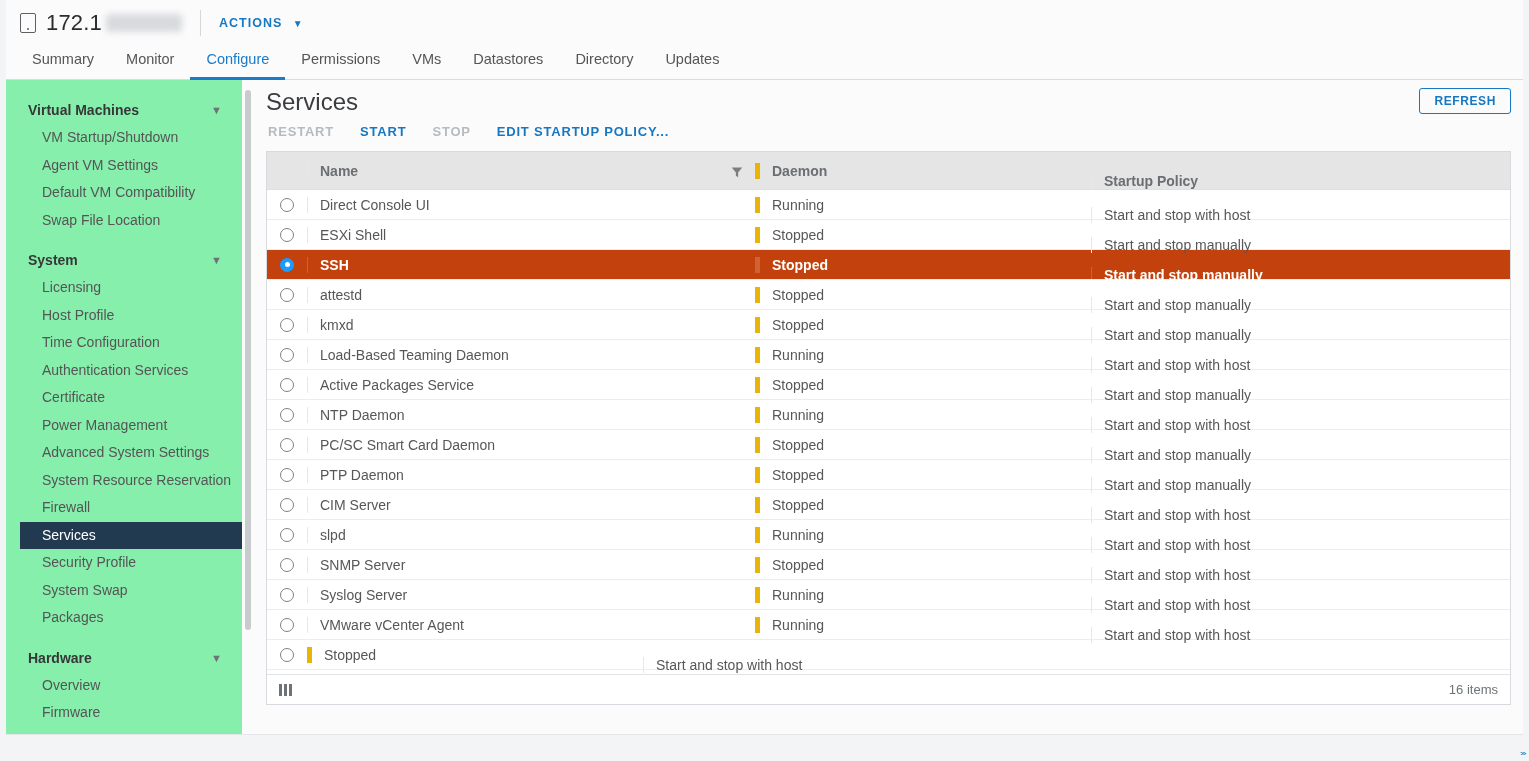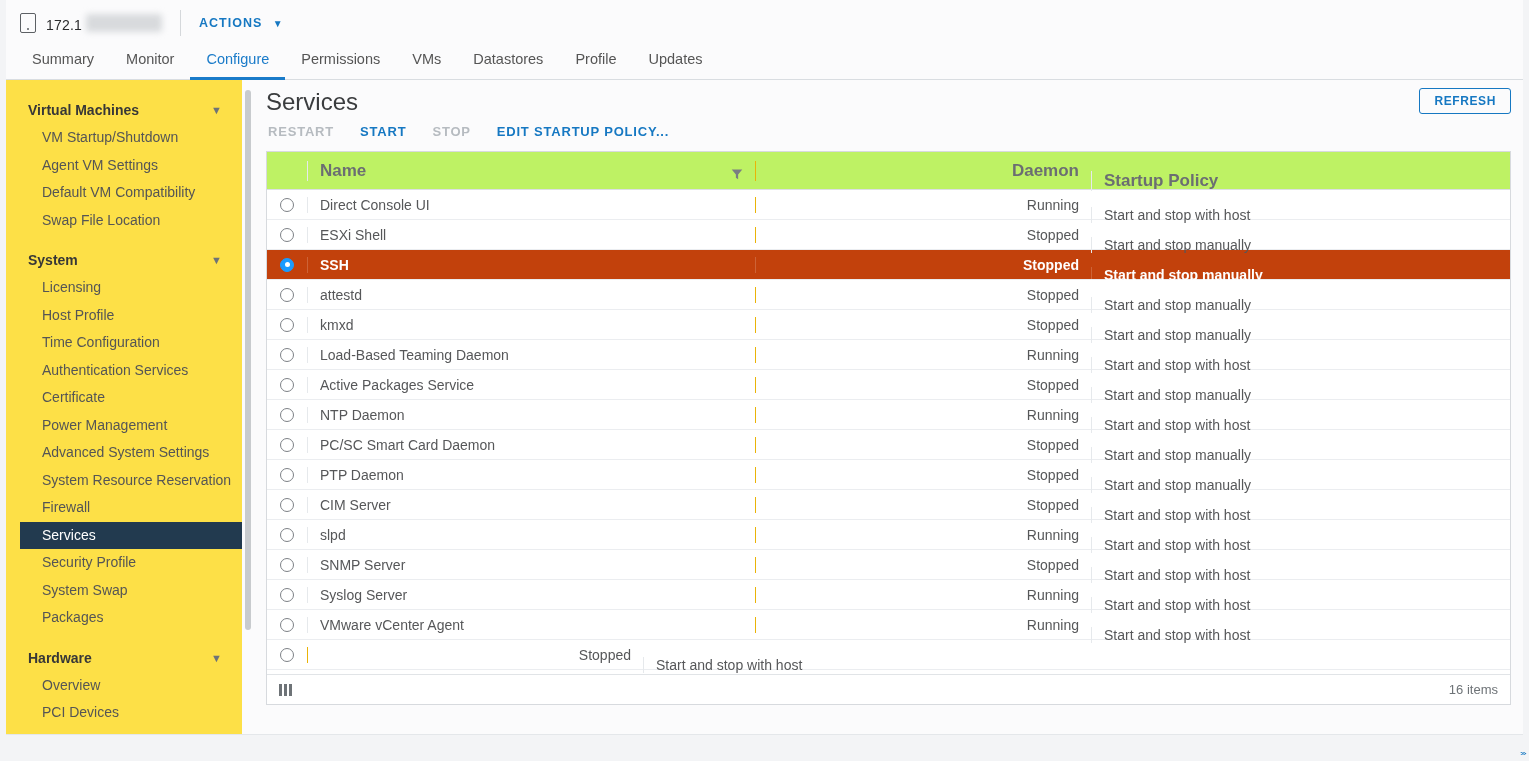--- a/index.html
+++ b/index.html
@@ -28,21 +28,21 @@
   .host-icon {
     width: 16px; height: 20px;
     border: 1.3px solid #5c6064;
     border-radius: 2px;
     position: relative; margin-right: 10px;
   }
   .host-icon::after {
     content:""; position:absolute; left:50%; bottom:2px; width:2px; height:2px;
     background:#5c6064; transform:translateX(-50%); border-radius:50%;
   }
-  .host-ip { font-size: 14px; color:#2b2c2d; font-weight:400; letter-spacing:.2px; }
+  .host-ip { font-size: 22px; color:#2b2c2d; font-weight:400; letter-spacing:.2px; }
   .blur { display:inline-block; width:76px; height:18px; background:#d8dadd; filter: blur(3px); border-radius:3px; vertical-align:-2px; margin-left:4px;}
   .vdiv { width:1px; height:26px; background:#d5d8db; margin:0 18px; }
   .actions-link { color:#1678c2; font-size:12.5px; font-weight:600; letter-spacing:1px; cursor:pointer; text-transform: uppercase;}
   .actions-link .chev { margin-left:6px; font-size:10px; }
 
   
   .tabstrip {
     display:flex; align-items:flex-end;
     border-bottom:1px solid #d9dde1;
     padding: 0 10px;
@@ -57,21 +57,21 @@
   }
   .tab.active { color:#1a7bc9; border-bottom-color:#1a7bc9; }
 
   
   .main { display:flex; height: calc(100% - 80px); }
 
   .sidebar {
     width: 236px; flex: 0 0 236px;
     padding: 10px 0 10px 0;
     overflow:auto;
-    background:#fde047;
+    background:#86efac;
   }
   .side-section { padding: 6px 0; }
   .side-head {
     display:flex; justify-content:space-between; align-items:center;
     padding: 6px 20px 6px 22px; font-weight:600; color:#373737; cursor:pointer;
   }
   .side-head .chev { color:#6e7377; font-size:11px; }
   .side-item {
     padding: 5px 10px 5px 36px; color:#555; cursor:pointer;
     line-height:1.25;
@@ -100,26 +100,26 @@
   }
 
   .cmdbar { display:flex; gap:26px; padding: 8px 2px 12px; }
   .cmd { font-size:13px; letter-spacing:.8px; font-weight:600; text-transform: uppercase;}
   .cmd.enabled { color:#1678c2; cursor:pointer; }
   .cmd.disabled { color:#b6bbc0; }
 
   
   .table-wrap { border:1px solid #d7dade; background:#fff; position:relative; height: calc(100% - 88px); display:flex; flex-direction:column;}
   .thead, .trow { display:flex; align-items:center; }
-  .thead { height:38px; border-bottom:1px solid #dcdfe3; background:#bef264; color:#6b6e72; font-weight:600; font-size:17px;}
+  .thead { height:38px; border-bottom:1px solid #dcdfe3; background:#e5e5e5; color:#6b6e72; font-weight:600; font-size:14px;}
   .th, .td { padding: 0 12px; }
   .col-radio { flex:0 0 40px; display:flex; justify-content:center; }
   .col-name  { flex: 0 0 448px; border-left:1px solid #e6e9ec; position:relative;}
   .thead .col-name { display:flex; align-items:center; justify-content:space-between; }
-  .col-daemon{ flex: 0 0 336px; border-left:1px solid #eab308;text-align:right;}
+  .col-daemon{ flex: 0 0 336px; border-left:5px solid #eab308;}
   .col-policy{ flex: 1; border-left:1px solid #e6e9ec;margin-top:20px;}
 
   .tbody { overflow:auto; flex:1;}
   .trow { height:30px; border-bottom:1px solid #ebedf0; font-size:14px; color:#565759; }
   .trow.selected { background:#c2410c; color:#fff; }
   .trow.selected .td { color:#fff; font-weight:600; }
   .trow.selected .col-name, .trow.selected .col-daemon, .trow.selected .col-policy { border-left-color: rgba(255,255,255,.18); }
 
   .radio {
     width:14px; height:14px; border:1.5px solid #7d8186; border-radius:50%;
@@ -164,21 +164,21 @@
       </span>
     </div>
 
     <div class="tabstrip" id="tabstrip">
         <div class="tab">Summary</div>
         <div class="tab">Monitor</div>
         <div class="tab active">Configure</div>
         <div class="tab">Permissions</div>
         <div class="tab">VMs</div>
         <div class="tab">Datastores</div>
-        <div class="tab">Profile</div>
+        <div class="tab">Directory</div>
         <div class="tab">Updates</div>
       </div>
 
     <div class="main">
       <div class="sidebar" id="sidebar">
           <div class="side-section">
             <div class="side-head">
               <span>Virtual Machines</span>
               <span class="chev">▼</span>
             </div>
@@ -205,21 +205,20 @@
             <div class="side-item">Security Profile</div>
             <div class="side-item">System Swap</div>
             <div class="side-item">Packages</div>
           </div>
           <div class="side-section">
             <div class="side-head">
               <span>Hardware</span>
               <span class="chev">▼</span>
             </div>
             <div class="side-item">Overview</div>
-            <div class="side-item">PCI Devices</div>
             <div class="side-item">Firmware</div>
           </div>
         </div>
       <div class="scroll-gutter">
         <div class="scroll-thumb"></div>
       </div>
 
       <div class="panel">
         <div class="panel-head">
           <div class="panel-title">Services</div>

